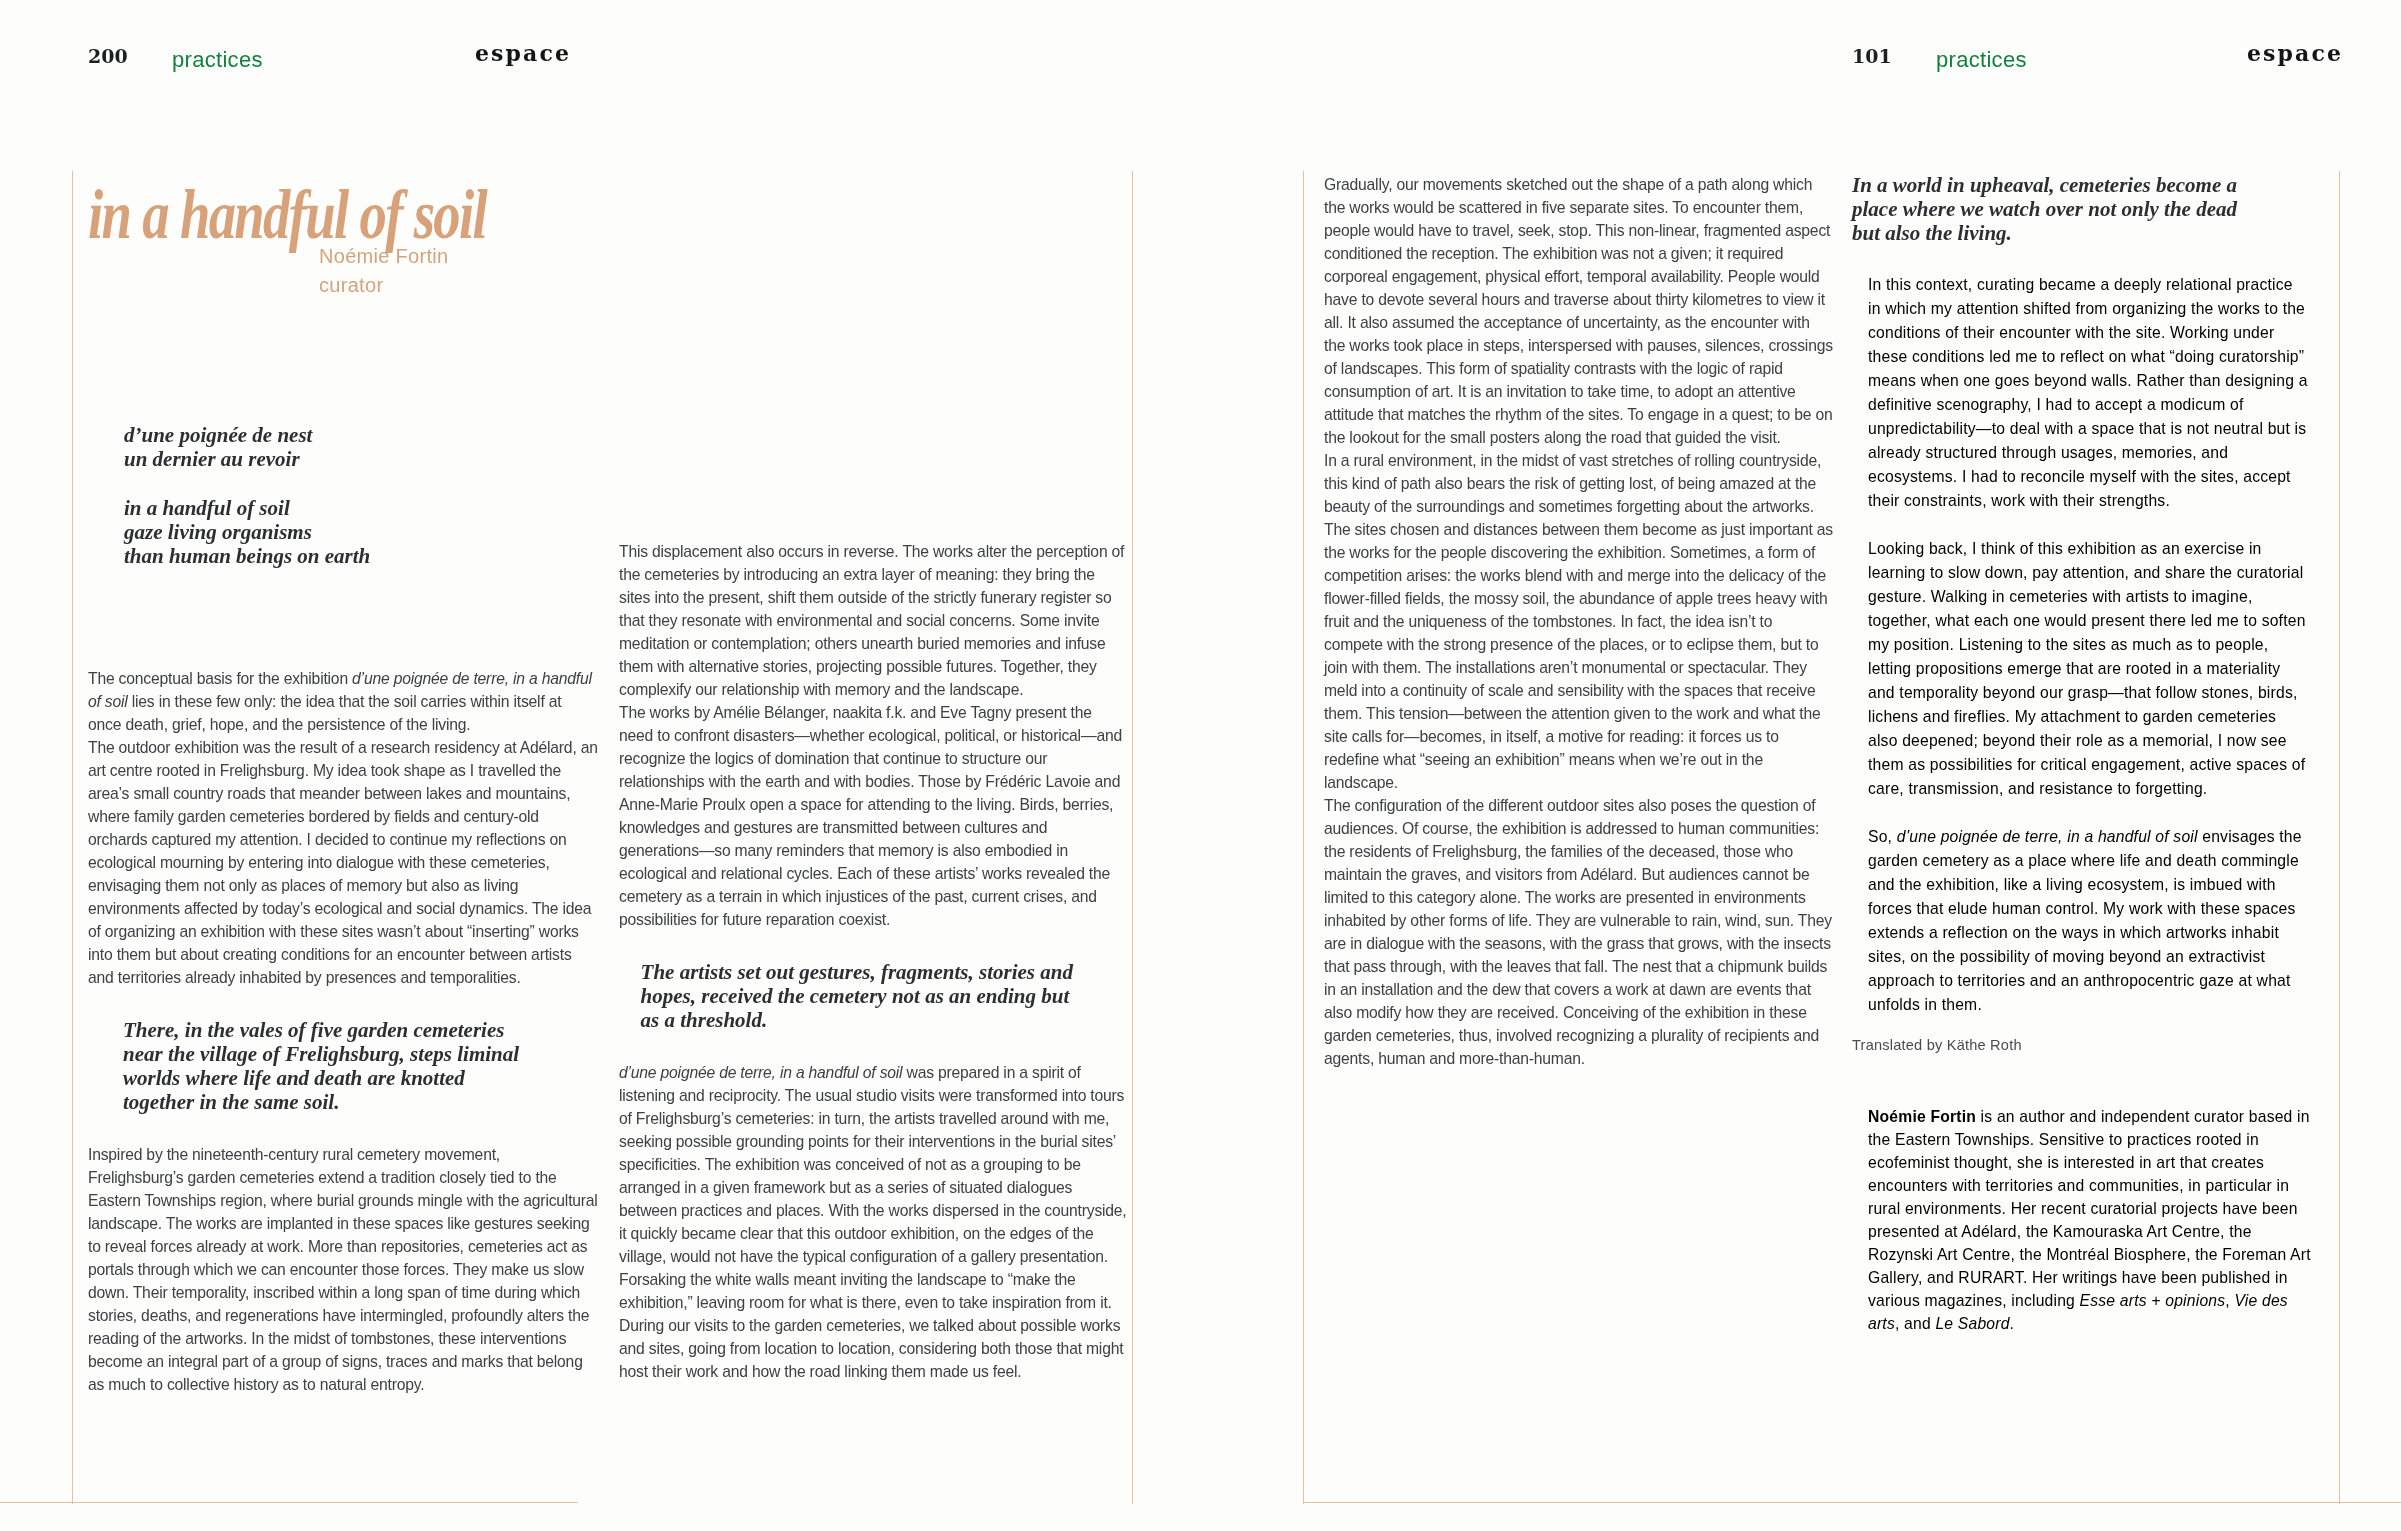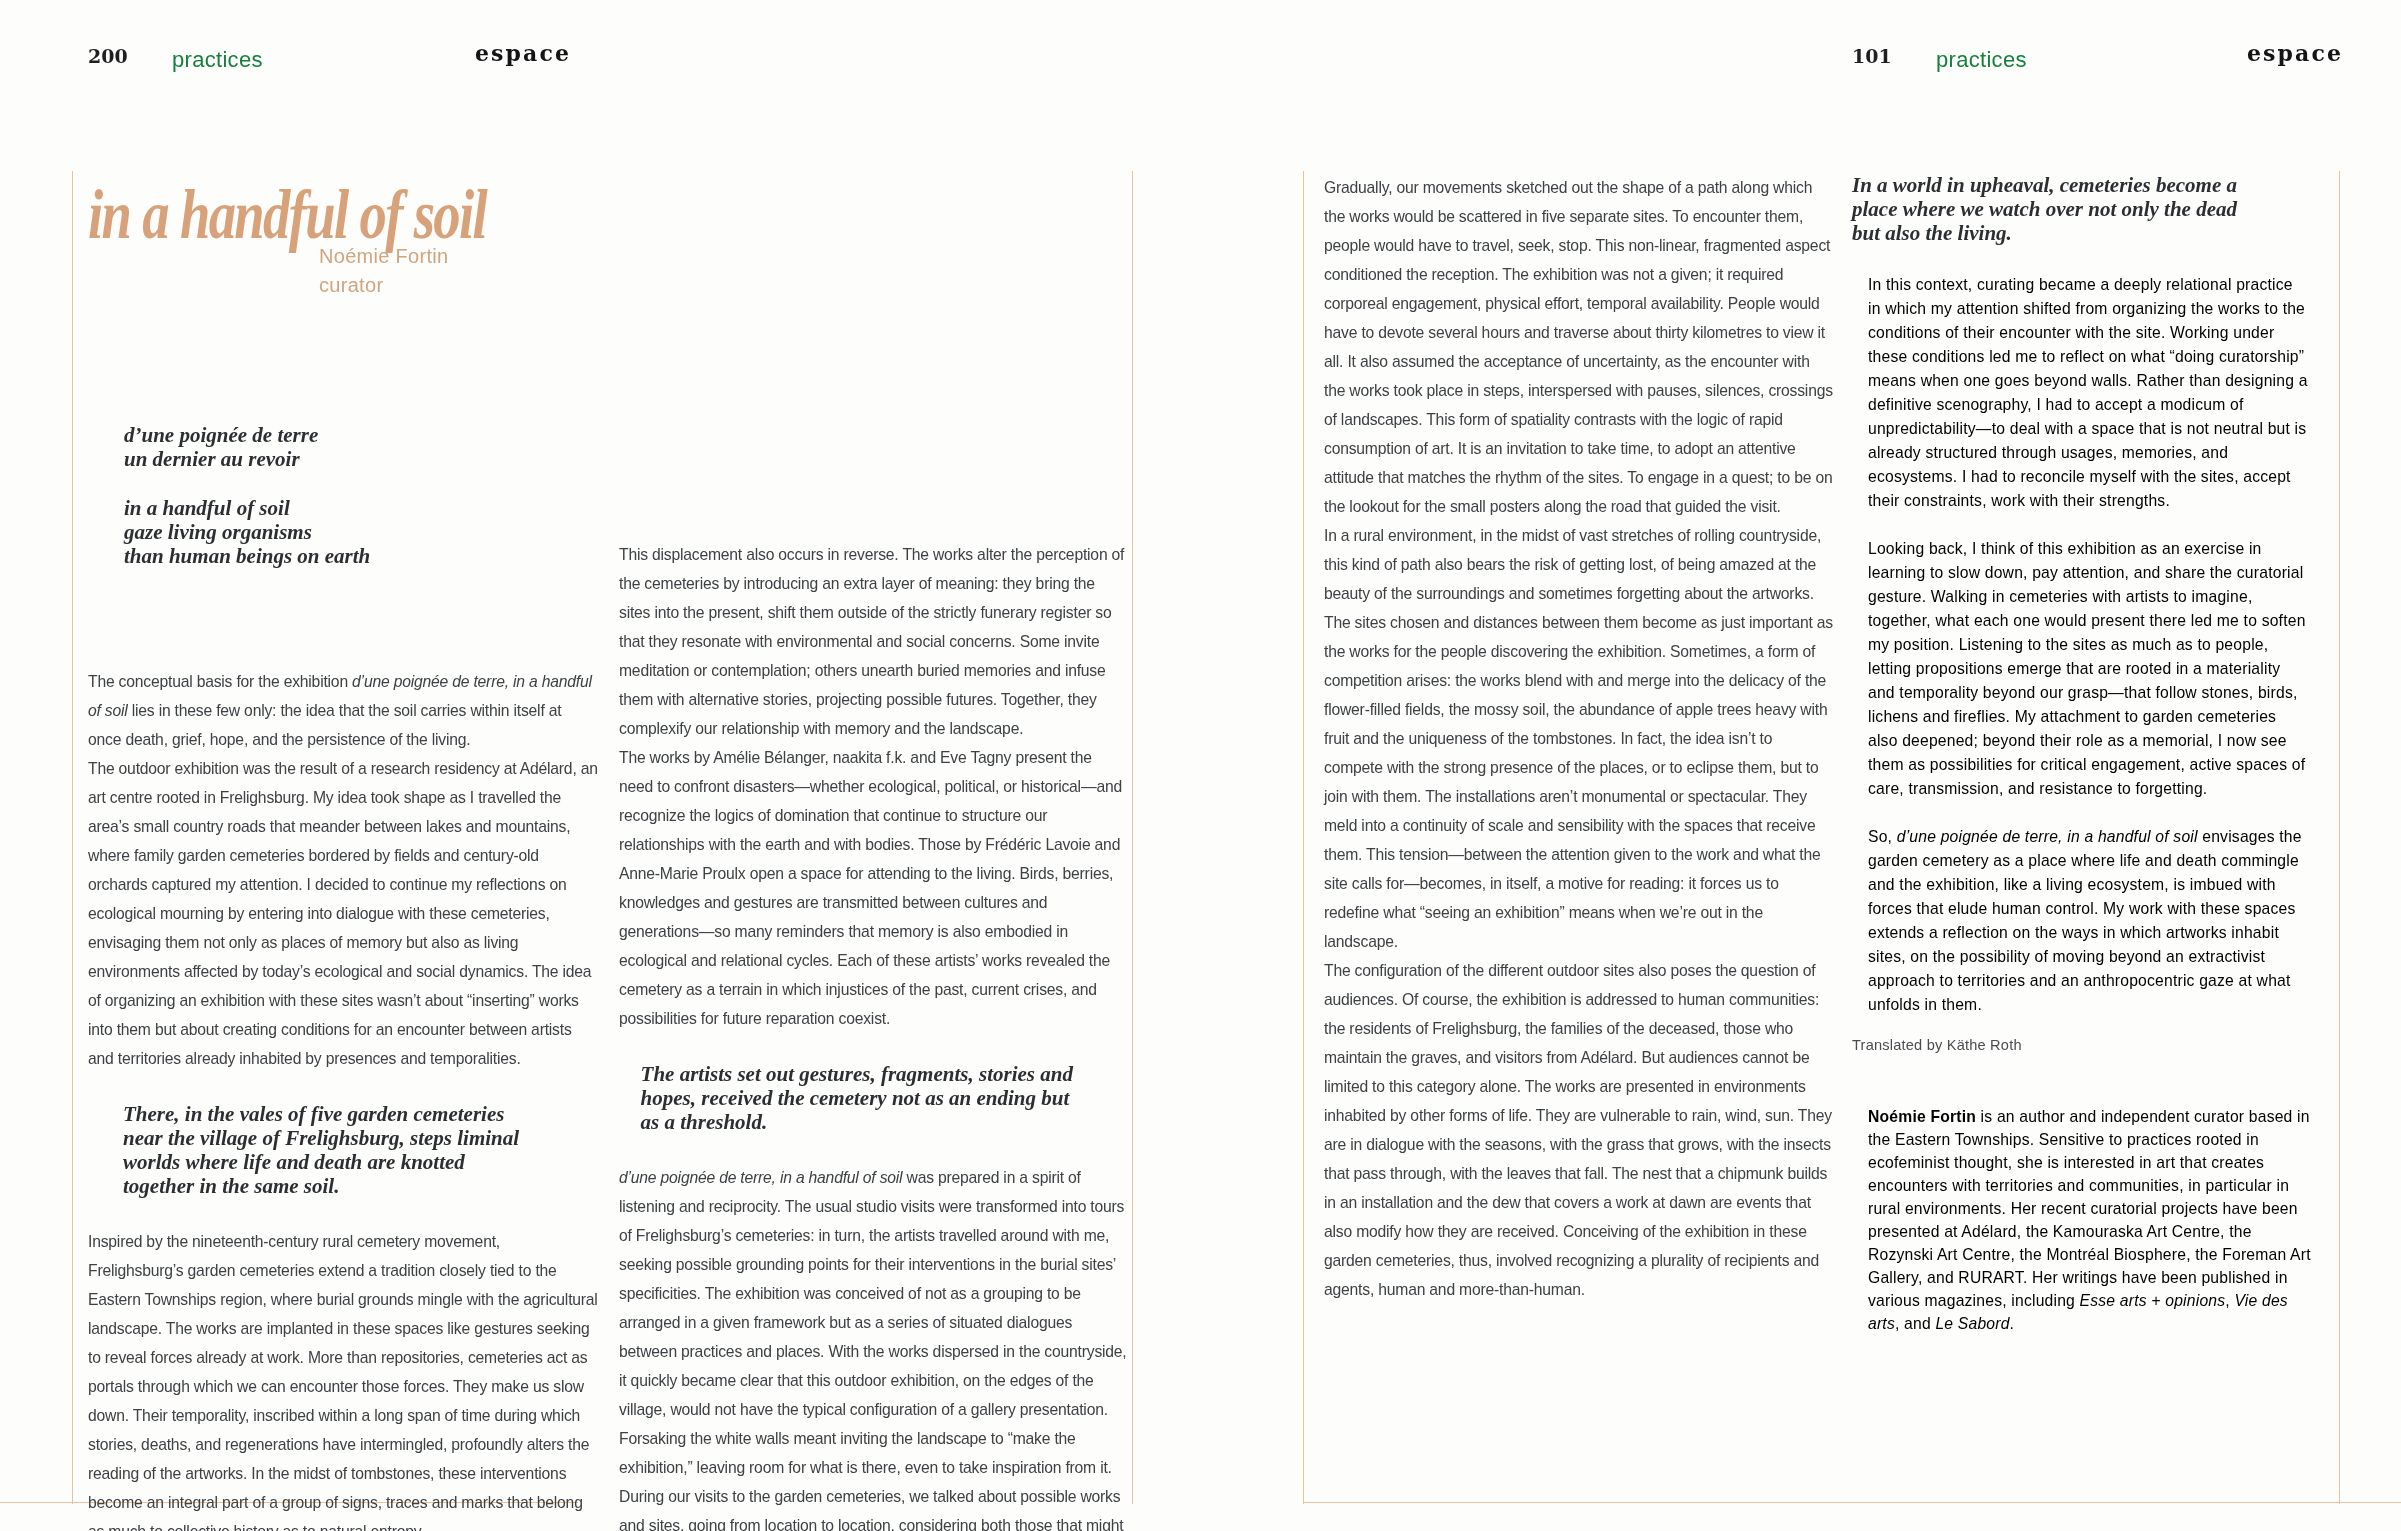--- a/index.html
+++ b/index.html
@@ -16,21 +16,21 @@
          font-size:70px;line-height:1;color:#d7a179;transform:scaleX(.78);transform-origin:left top;
          letter-spacing:-2.1px;white-space:nowrap;}
   .author{font-size:20px;line-height:28.5px;color:#d2a47e;letter-spacing:0.3px;}
   
   .poem{font-family:"Liberation Serif","DejaVu Serif",serif;font-style:italic;font-weight:700;
         font-size:21px;line-height:24px;color:#2c2f32;}
   .pull{font-family:"Liberation Serif","DejaVu Serif",serif;font-style:italic;font-weight:700;
         font-size:21px;line-height:24px;color:#2c2f32;}
   
   .col{position:absolute;}
-  .body-a{font-size:15.7px;line-height:29px;letter-spacing:-0.2px;color:#3d4144;margin:0;}
+  .body-a{font-size:15.7px;line-height:23px;letter-spacing:-0.2px;color:#3d4144;margin:0;}
   .body-b{font-size:15.7px;line-height:24px;letter-spacing:0.2px;color:#000000;margin:16px;}
   p + p{margin-top:23px;}
   .translated{font-size:14.6px;color:#4a4d50;letter-spacing:0.2px;margin-top:19.5px;}
   .bio{margin-top:52px;}
   
   .vrule{position:absolute;width:1.4px;background:#e7c19b;}
   .hrule{position:absolute;height:1.4px;background:#e7c19b;}
 </style>
 </head>
 <body>
@@ -53,21 +53,21 @@
   <div class="hrule" style="left:1303px;top:1502px;width:1098px;"></div>
 
   <div class="abs title" style="left:88px;top:180px;">in a handful of soil</div>
 
   <div class="abs author" style="left:319px;top:242px;">
     <div>Noémie Fortin</div>
     <div>curator</div>
   </div>
 
   <div class="abs poem" style="left:124px;top:423px;">
-    <div>d’une poignée de terre</div>
+    <div>d’une poignée de nest</div>
     <div>un dernier au revoir</div>
   </div>
   <div class="abs poem" style="left:124px;top:496px;">
     <div>in a handful of soil</div>
     <div>gaze living organisms</div>
     <div>than human beings on earth</div>
   </div>
 
   <div class="col" style="left:88px;top:667px;width:510px;">
     <p class="body-a"><span>The conceptual basis for the exhibition </span><span style="font-style: italic;">d’une poignée de terre, in a handful of soil</span><span> lies in these few only: the idea that the soil carries within itself at once death, grief, hope, and the persistence of the living.</span></p>

